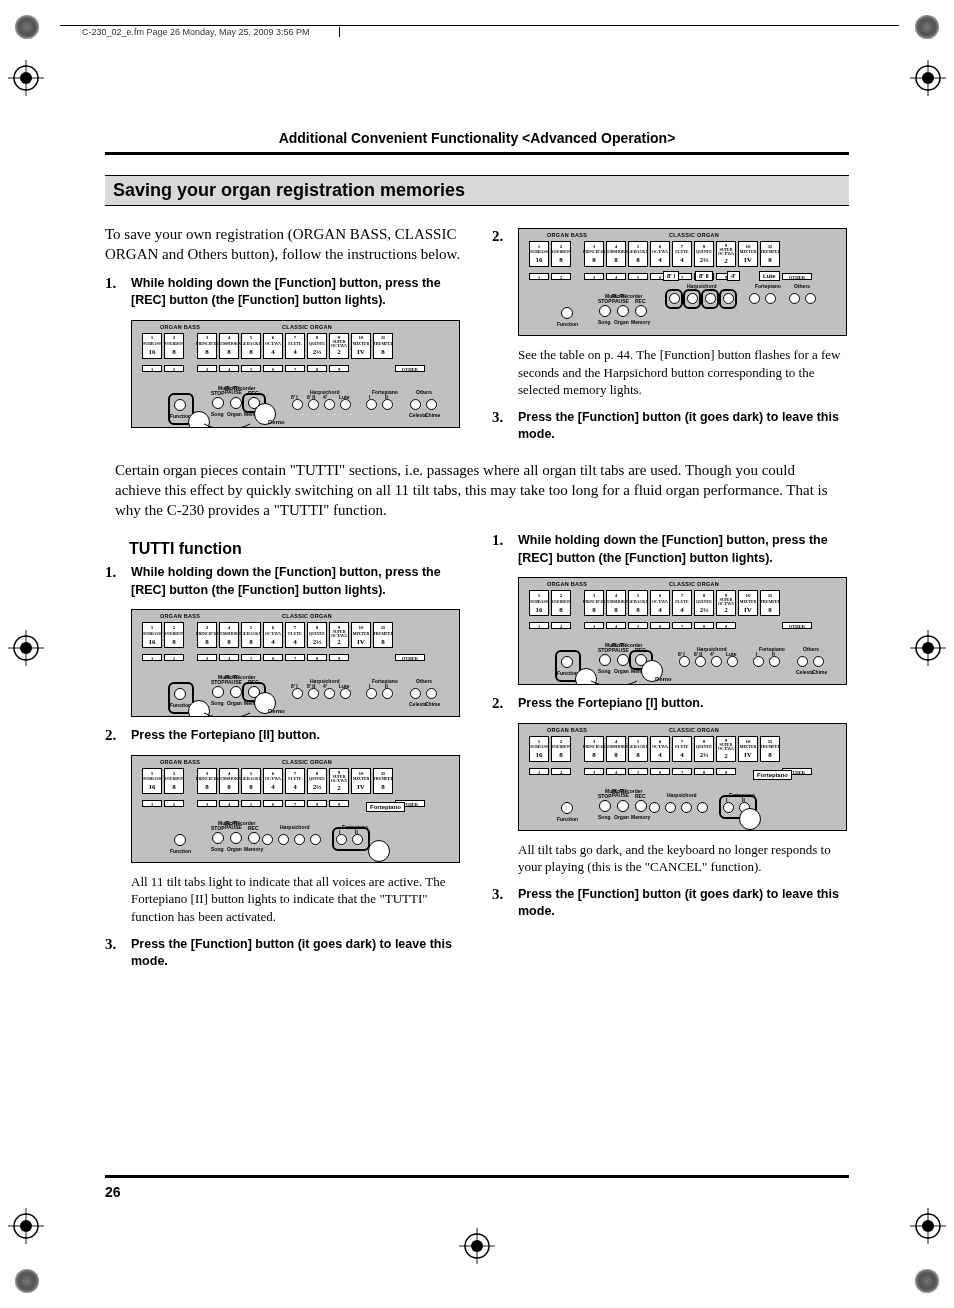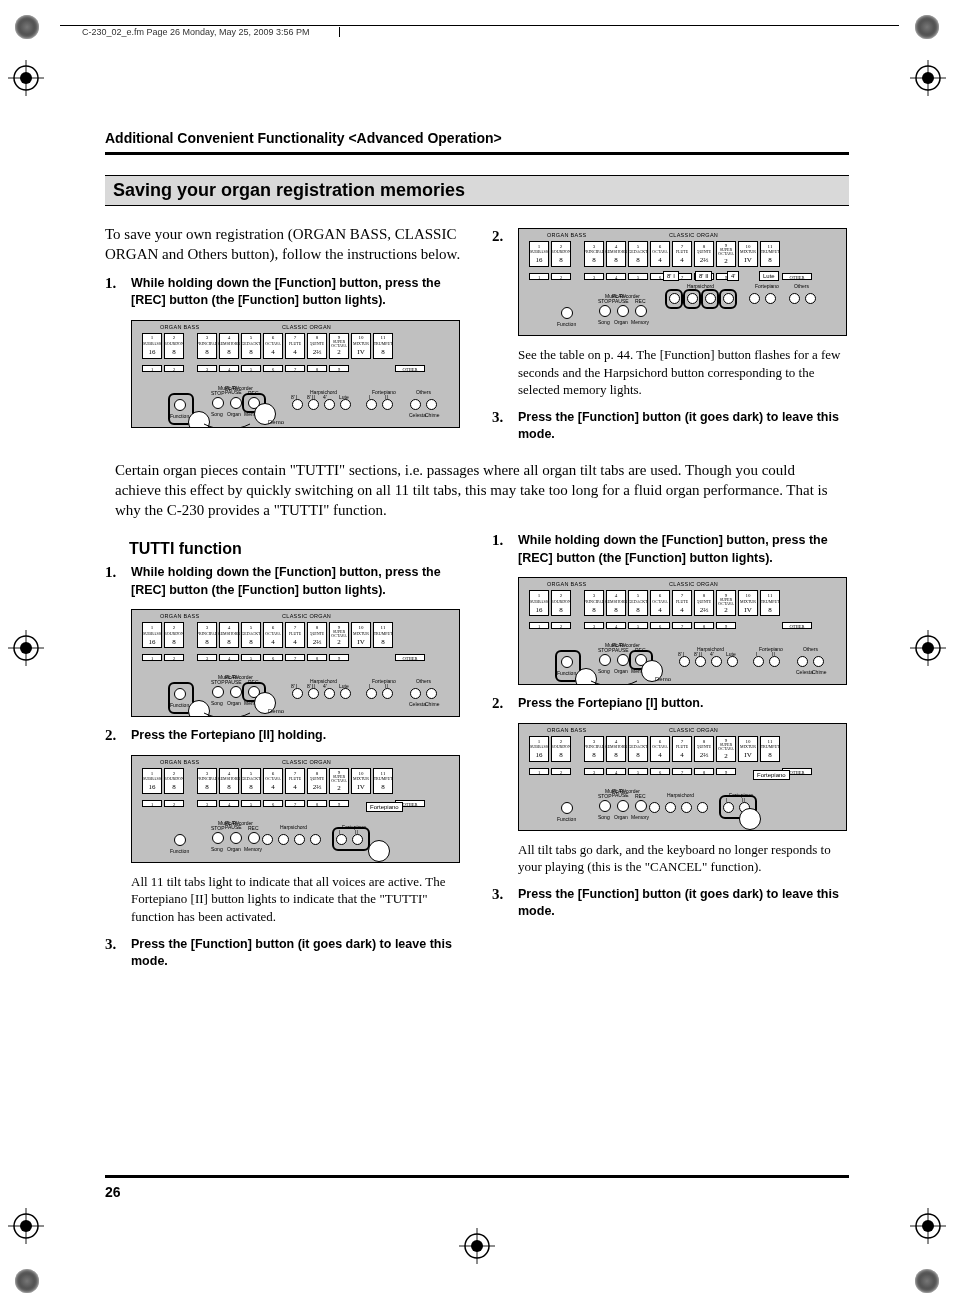--- a/index.html
+++ b/index.html
@@ -62,20 +62,21 @@
     position: absolute;
     top: 130px;
     left: 105px;
     right: 105px;
   }
   .section-header {
     font-family: Arial, "Helvetica Neue", sans-serif;
     font-weight: bold;
     font-size: 14px;
     margin-bottom: 6px;
+    text-align: center;
   }
   .thick-rule {
     height: 3px;
     background: #000;
     margin-top: 5px;
     margin-bottom: 20px;
   }
   .band-heading {
     background: #d9d9d9;
     border-top: 1px solid #000;
@@ -138,20 +139,21 @@
     margin-top: 6px;
   }
   .figure {
     margin: 10px 2px 10px 0;
     background: #c0c0c0;
     border: 1px solid #000;
     height: 108px;
     position: relative;
     overflow: hidden;
     padding: 6px;
+    font-weight: bold;
   }
   .fig-group-label {
     position: absolute;
     font-family: Arial, sans-serif;
     font-size: 5.5px;
     letter-spacing: 0.3px;
     color: #000;
   }
   .tab-box {
     background: #fff;
@@ -642,21 +644,21 @@
                 <div class="tiny-label" style="left:237px;top:73px;">I</div>
                 <div class="tiny-label" style="left:253px;top:73px;">II</div>
                 <div class="tiny-label" style="left:284px;top:68px;">Others</div>
                 <span class="circle-btn" style="position:absolute;width:11px;height:11px;left:278px;top:78px;"></span>
                 <span class="circle-btn" style="position:absolute;width:11px;height:11px;left:294px;top:78px;"></span>
                 <div class="tiny-label" style="left:277px;top:91px;">Celesta</div>
                 <div class="tiny-label" style="left:293px;top:91px;">Chime</div>
               </div>
           </li>
           <li>
-            <div class="step-head">Press the Fortepiano [II] holding.</div>
+            <div class="step-head">Press the Fortepiano [II] button.</div>
             <div class="figure" id="figD">
                 <div class="fig-group-label" style="top:3px;left:28px;">ORGAN BASS</div>
                 <div class="fig-group-label" style="top:3px;left:150px;">CLASSIC ORGAN</div>
                 <div class="tab-box" style="position:absolute;left:10px;top:12px;height:26px;">
       <div class="t-num">1</div>
                   <div class="t-lab">SUBBASS</div>
                   <div class="t-val">16</div>
                 </div>
                 <div class="tab-box" style="position:absolute;left:32px;top:12px;height:26px;">
       <div class="t-num">2</div>

